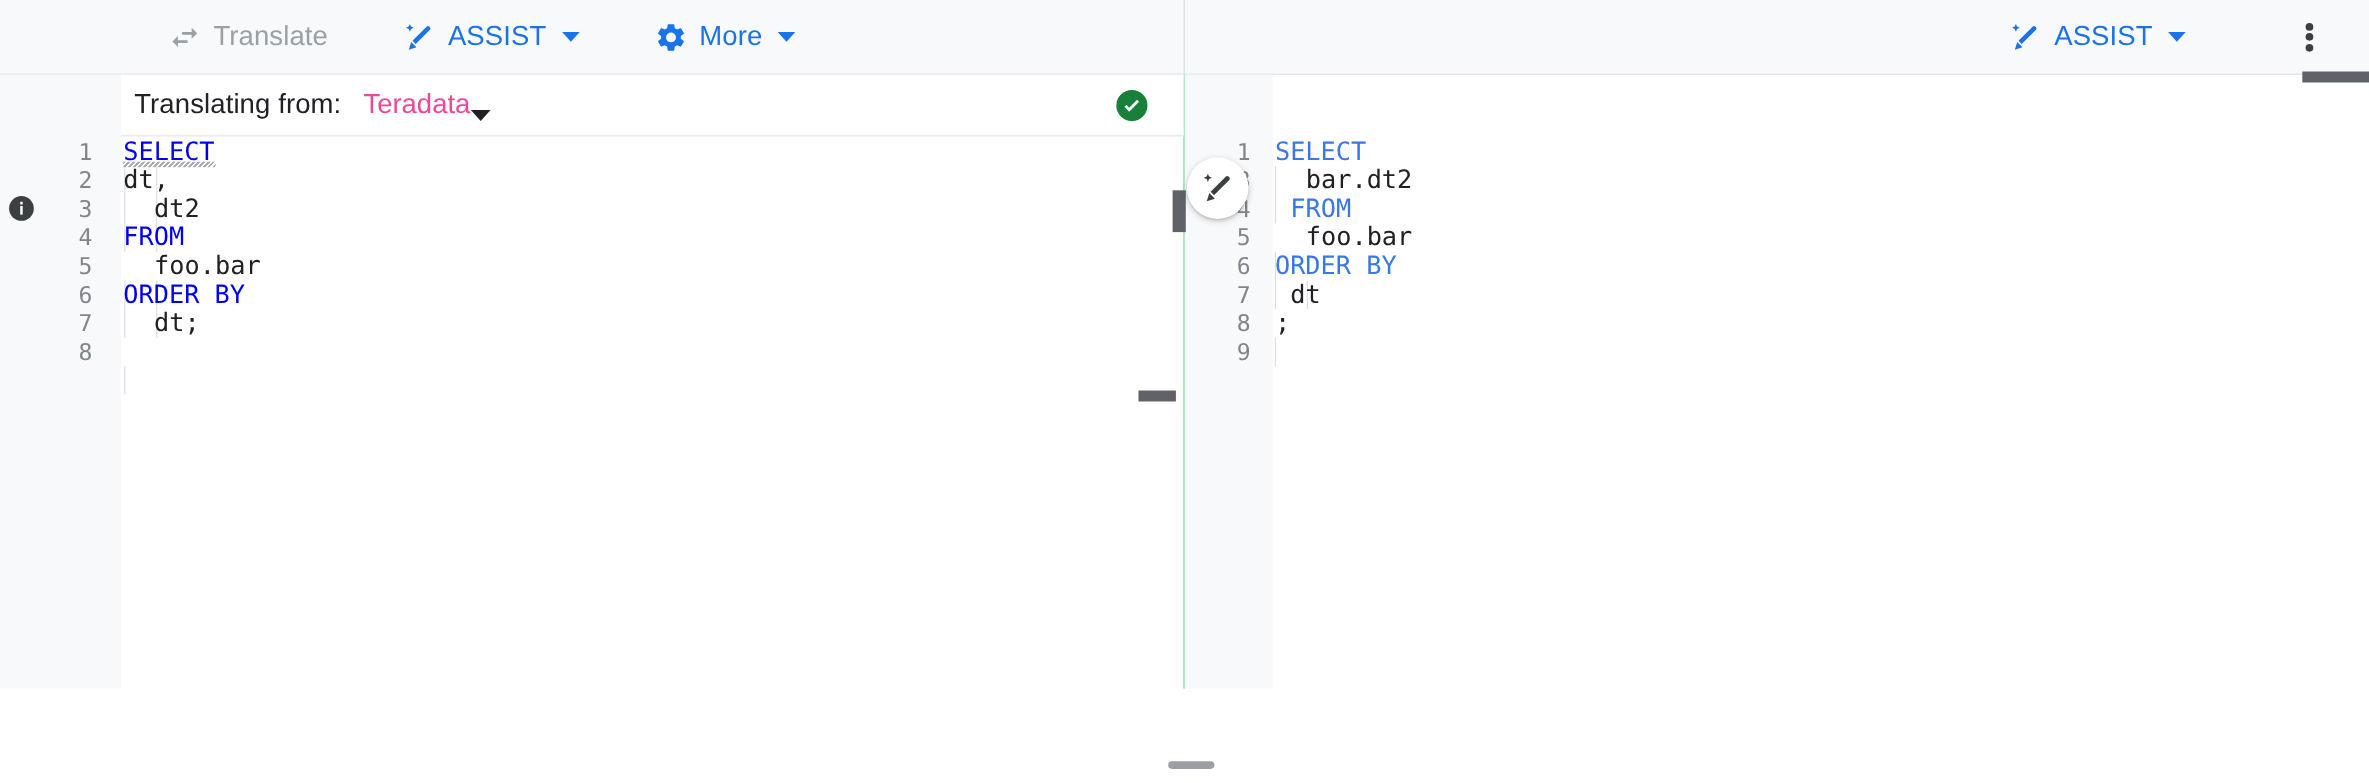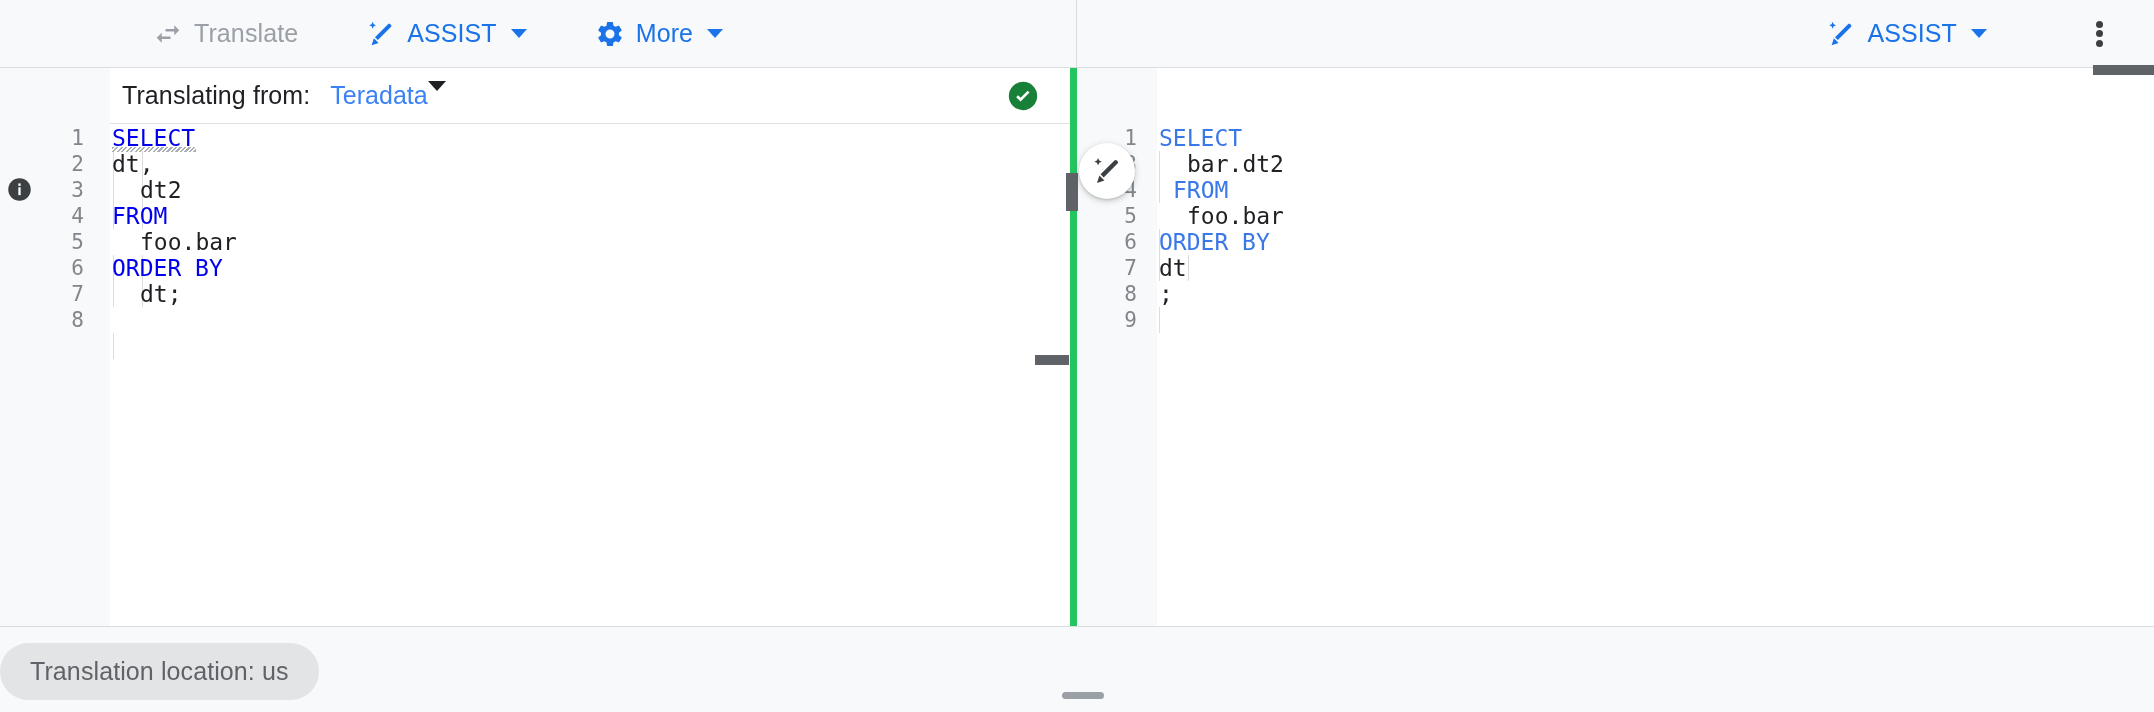--- a/index.html
+++ b/index.html
@@ -51,39 +51,39 @@
     font-family:"Liberation Sans", sans-serif; letter-spacing:.2px;
   }
 
   .kebab { width:54px;height:54px;border-radius:50%; display:flex;align-items:center;justify-content:center;
            cursor:pointer; flex:none; }
   .kdot{ width:7px;height:7px;border-radius:50%;background:#3c4043;display:block;margin:2.5px 0;}
 
   
   .panes { position:absolute; left:0; top:68px; width:2154px; height:558px; display:flex; }
   .pane { position:relative; height:558px; background:#fff; }
-  .pane-left { width:1077px; border-right:7px solid #22c55e; }
+  .pane-left { width:1077px; border-right:1px solid #22c55e; }
   .pane-right { width:1077px; }
 
   .gutter-bg {
     position:absolute; left:0; top:0; width:110px; height:558px; background:#f8f9fa;
   }
   .pane-right .gutter-bg { left:0; width:80px; }
 
   
   .pane-head {
     position:absolute; top:0; left:110px; right:0; height:56px;
     background:#fff; border-bottom:1px solid #e0e0e0;
     display:flex; align-items:center; padding-left:12px;
   }
   .pane-right .pane-head { left:80px; }
   .head-label { font-size:25px; color:#202124; letter-spacing:.1px; }
   .head-sep { width:14px; }
   .dialect-sel {
-    display:flex; align-items:flex-start; font-size:25px; color:#3b82f6;
+    display:flex; align-items:flex-end; font-size:25px; color:#ec4899;
     cursor:pointer; padding:4px 6px; border-radius:4px;
   }
   .tri-down{ width:0;height:0;border-left:9px solid transparent;border-right:9px solid transparent;
              border-top:10px solid #202124; }
   .check-ok { margin-left:auto; margin-right:30px; display:flex; }
 
   
   .code-area {
     position:absolute; top:57px; left:0; right:0; bottom:0; overflow:hidden;
   }
@@ -310,21 +310,21 @@
             <div class="code-row">
               <div class="lnum">5</div>
               <div class="ctext" style="margin-left: 28px;"><span>foo.bar</span></div>
             </div>
             <div class="code-row">
               <div class="lnum">6</div>
               <div class="ctext" style="margin-left: 0px;"><span class="kw-r">ORDER BY</span></div>
             </div>
             <div class="code-row">
               <div class="lnum">7</div>
-              <div class="ctext" style=""><span>dt</span></div>
+              <div class="ctext" style="margin-left: 14px;"><span>dt</span></div>
             </div>
             <div class="code-row">
               <div class="lnum">8</div>
               <div class="ctext" style="margin-left: 0px;"><span>;</span></div>
             </div>
             <div class="code-row">
               <div class="lnum">9</div>
               <div class="ctext" style="margin-left: 0px;"><span></span></div>
             </div>
           </div>
@@ -337,18 +337,15 @@
   <div class="sb-v" style="left:1066px;top:173px;height:38px;"></div>
 
   <div class="magic-fab">
     <svg width="32" height="32" viewBox="0 0 24 24" fill="#3c4043">
       <path d="M5.3 2.2l.85 1.95L8.1 5l-1.95.85L5.3 7.8l-.85-1.95L2.5 5l1.95-.85L5.3 2.2z"></path>
       <path d="M19.4 4.1c-.5-.5-1.3-.5-1.8 0L7.2 14.5l2.3 2.3L19.9 6.4c.5-.5.5-1.3 0-1.8l-.5-.5z"></path>
       <path d="M6.3 15.4L4.5 21l5.6-1.8-3.8-3.8z"></path>
     </svg>
   </div>
 
-  <div class="bottom">
-    <span class="loc-chip">Translation location: us</span>
-  </div>
   <div class="drag-handle"></div>
 
 </div>
 
 </body></html>

